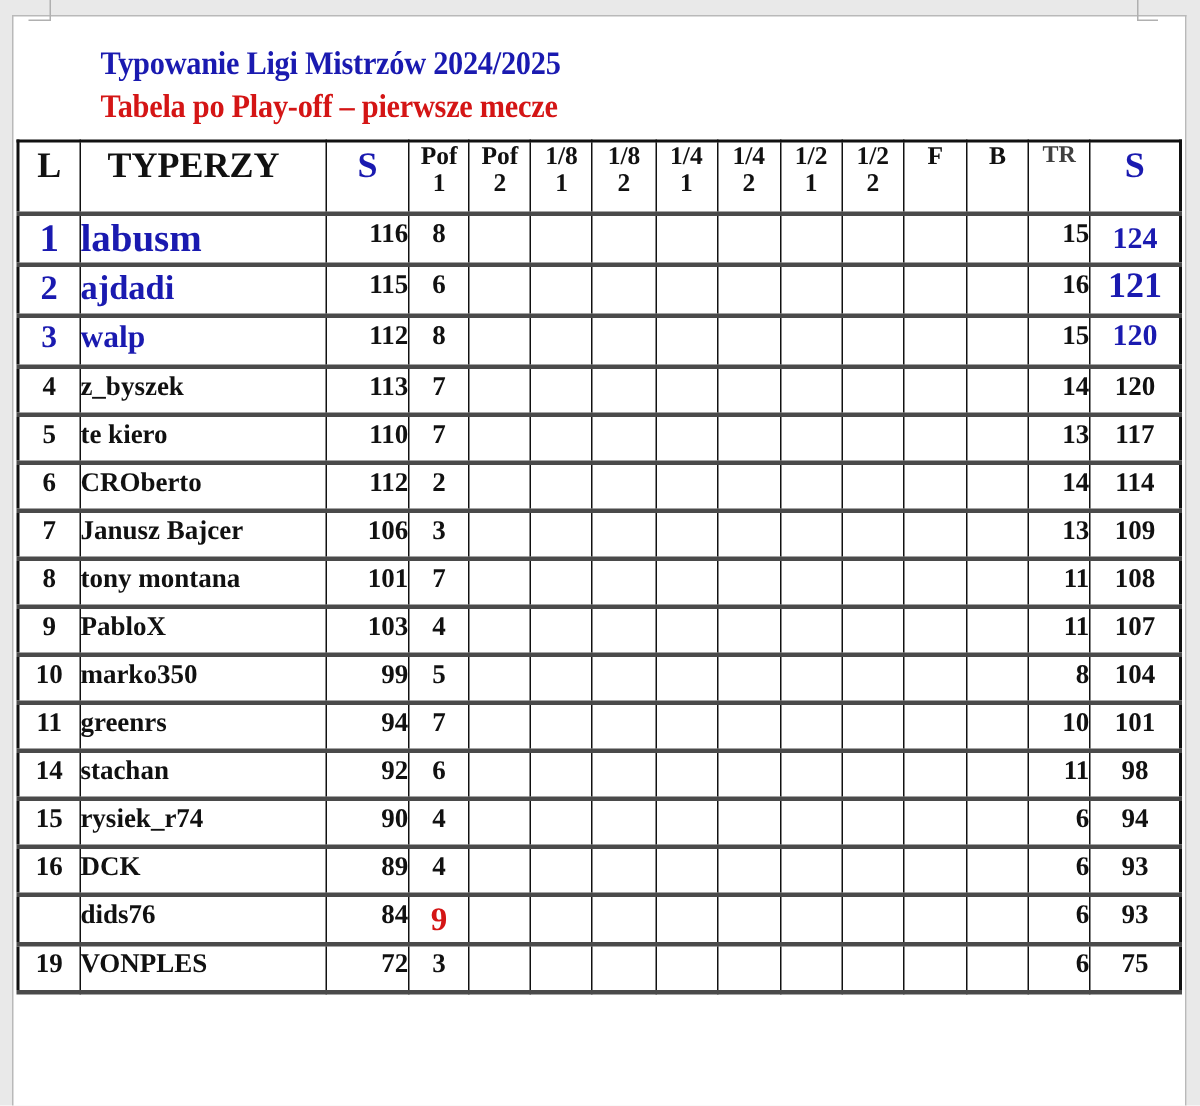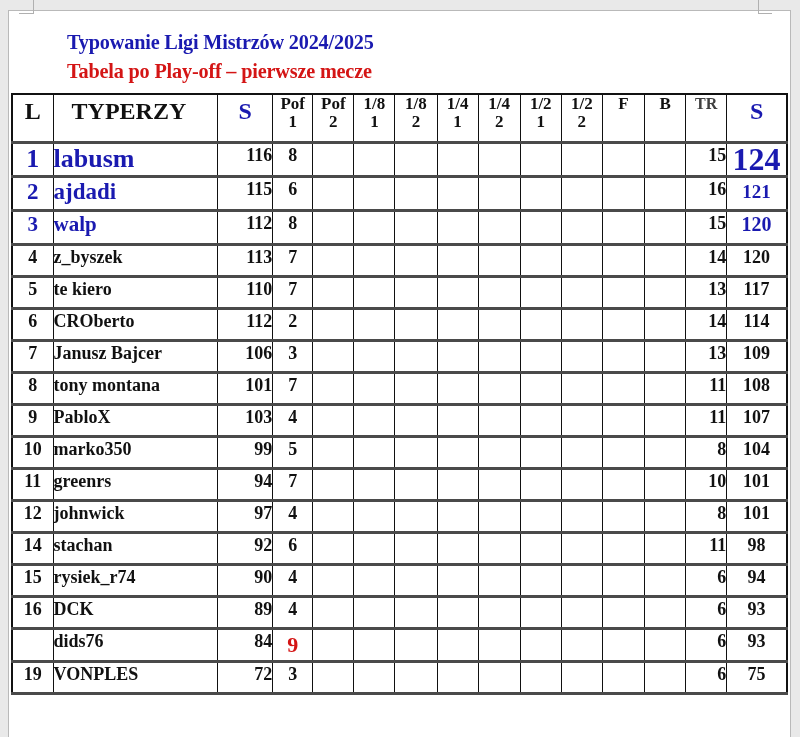--- a/index.html
+++ b/index.html
@@ -53,23 +53,23 @@
   tbody tr.top td { height:31px; }
   td.c-rank { text-align:center; }
   td.c-name { text-align:left; padding-left:6px;margin-top:25px; }
   td.c-s { text-align:right; }
   td.c-pof { text-align:center; }
   td.c-tr { text-align:right; padding-right:10px; color:#8cc63f; }
   td.c-total { text-align:center; }
   tr.leader td.c-rank, tr.leader td.c-name { color:#1a1ab0; }
   tr.leader td.c-total { color:#1a1ab0; }
   tr.r1 td.c-rank, tr.r1 td.c-name { font-size:26px; line-height:30px; }
-  tr.r1 td.c-total { font-size:32px; line-height:30px; }
+  tr.r1 td.c-total { font-size:20px; line-height:30px; }
   tr.r2 td.c-rank, tr.r2 td.c-name { font-size:23px; line-height:27px; }
-  tr.r2 td.c-total { font-size:19px; line-height:27px; }
+  tr.r2 td.c-total { font-size:24px; line-height:27px; }
   tr.r3 td.c-rank, tr.r3 td.c-name { font-size:21px; line-height:24px; }
   tr.r3 td.c-total { font-size:20px; line-height:24px; }
   td.c-pof.highlight { color:#d41515; font-size:22px; line-height:30px; }
 </style>
 </head>
 <body>
 
 <div class="page">
   <div class="title">Typowanie Ligi Mistrzów 2024/2025</div>
   <div class="subtitle">Tabela po Play-off – pierwsze mecze</div>
@@ -298,37 +298,20 @@
         <td class="c-pof"></td>
         <td class="c-pof"></td>
         <td class="c-pof"></td>
         <td class="c-pof"></td>
         <td class="c-pof"></td>
         <td class="c-pof"></td>
         <td class="c-tr">10</td>
         <td class="c-total">101</td>
       </tr>
       <tr>
-        <td class="c-rank">12</td>
-        <td class="c-name">johnwick</td>
-        <td class="c-s">97</td>
-        <td class="c-pof">4</td>
-        <td class="c-pof"></td>
-        <td class="c-pof"></td>
-        <td class="c-pof"></td>
-        <td class="c-pof"></td>
-        <td class="c-pof"></td>
-        <td class="c-pof"></td>
-        <td class="c-pof"></td>
-        <td class="c-pof"></td>
-        <td class="c-pof"></td>
-        <td class="c-tr">8</td>
-        <td class="c-total">101</td>
-      </tr>
-      <tr>
         <td class="c-rank">14</td>
         <td class="c-name">stachan</td>
         <td class="c-s">92</td>
         <td class="c-pof">6</td>
         <td class="c-pof"></td>
         <td class="c-pof"></td>
         <td class="c-pof"></td>
         <td class="c-pof"></td>
         <td class="c-pof"></td>
         <td class="c-pof"></td>

